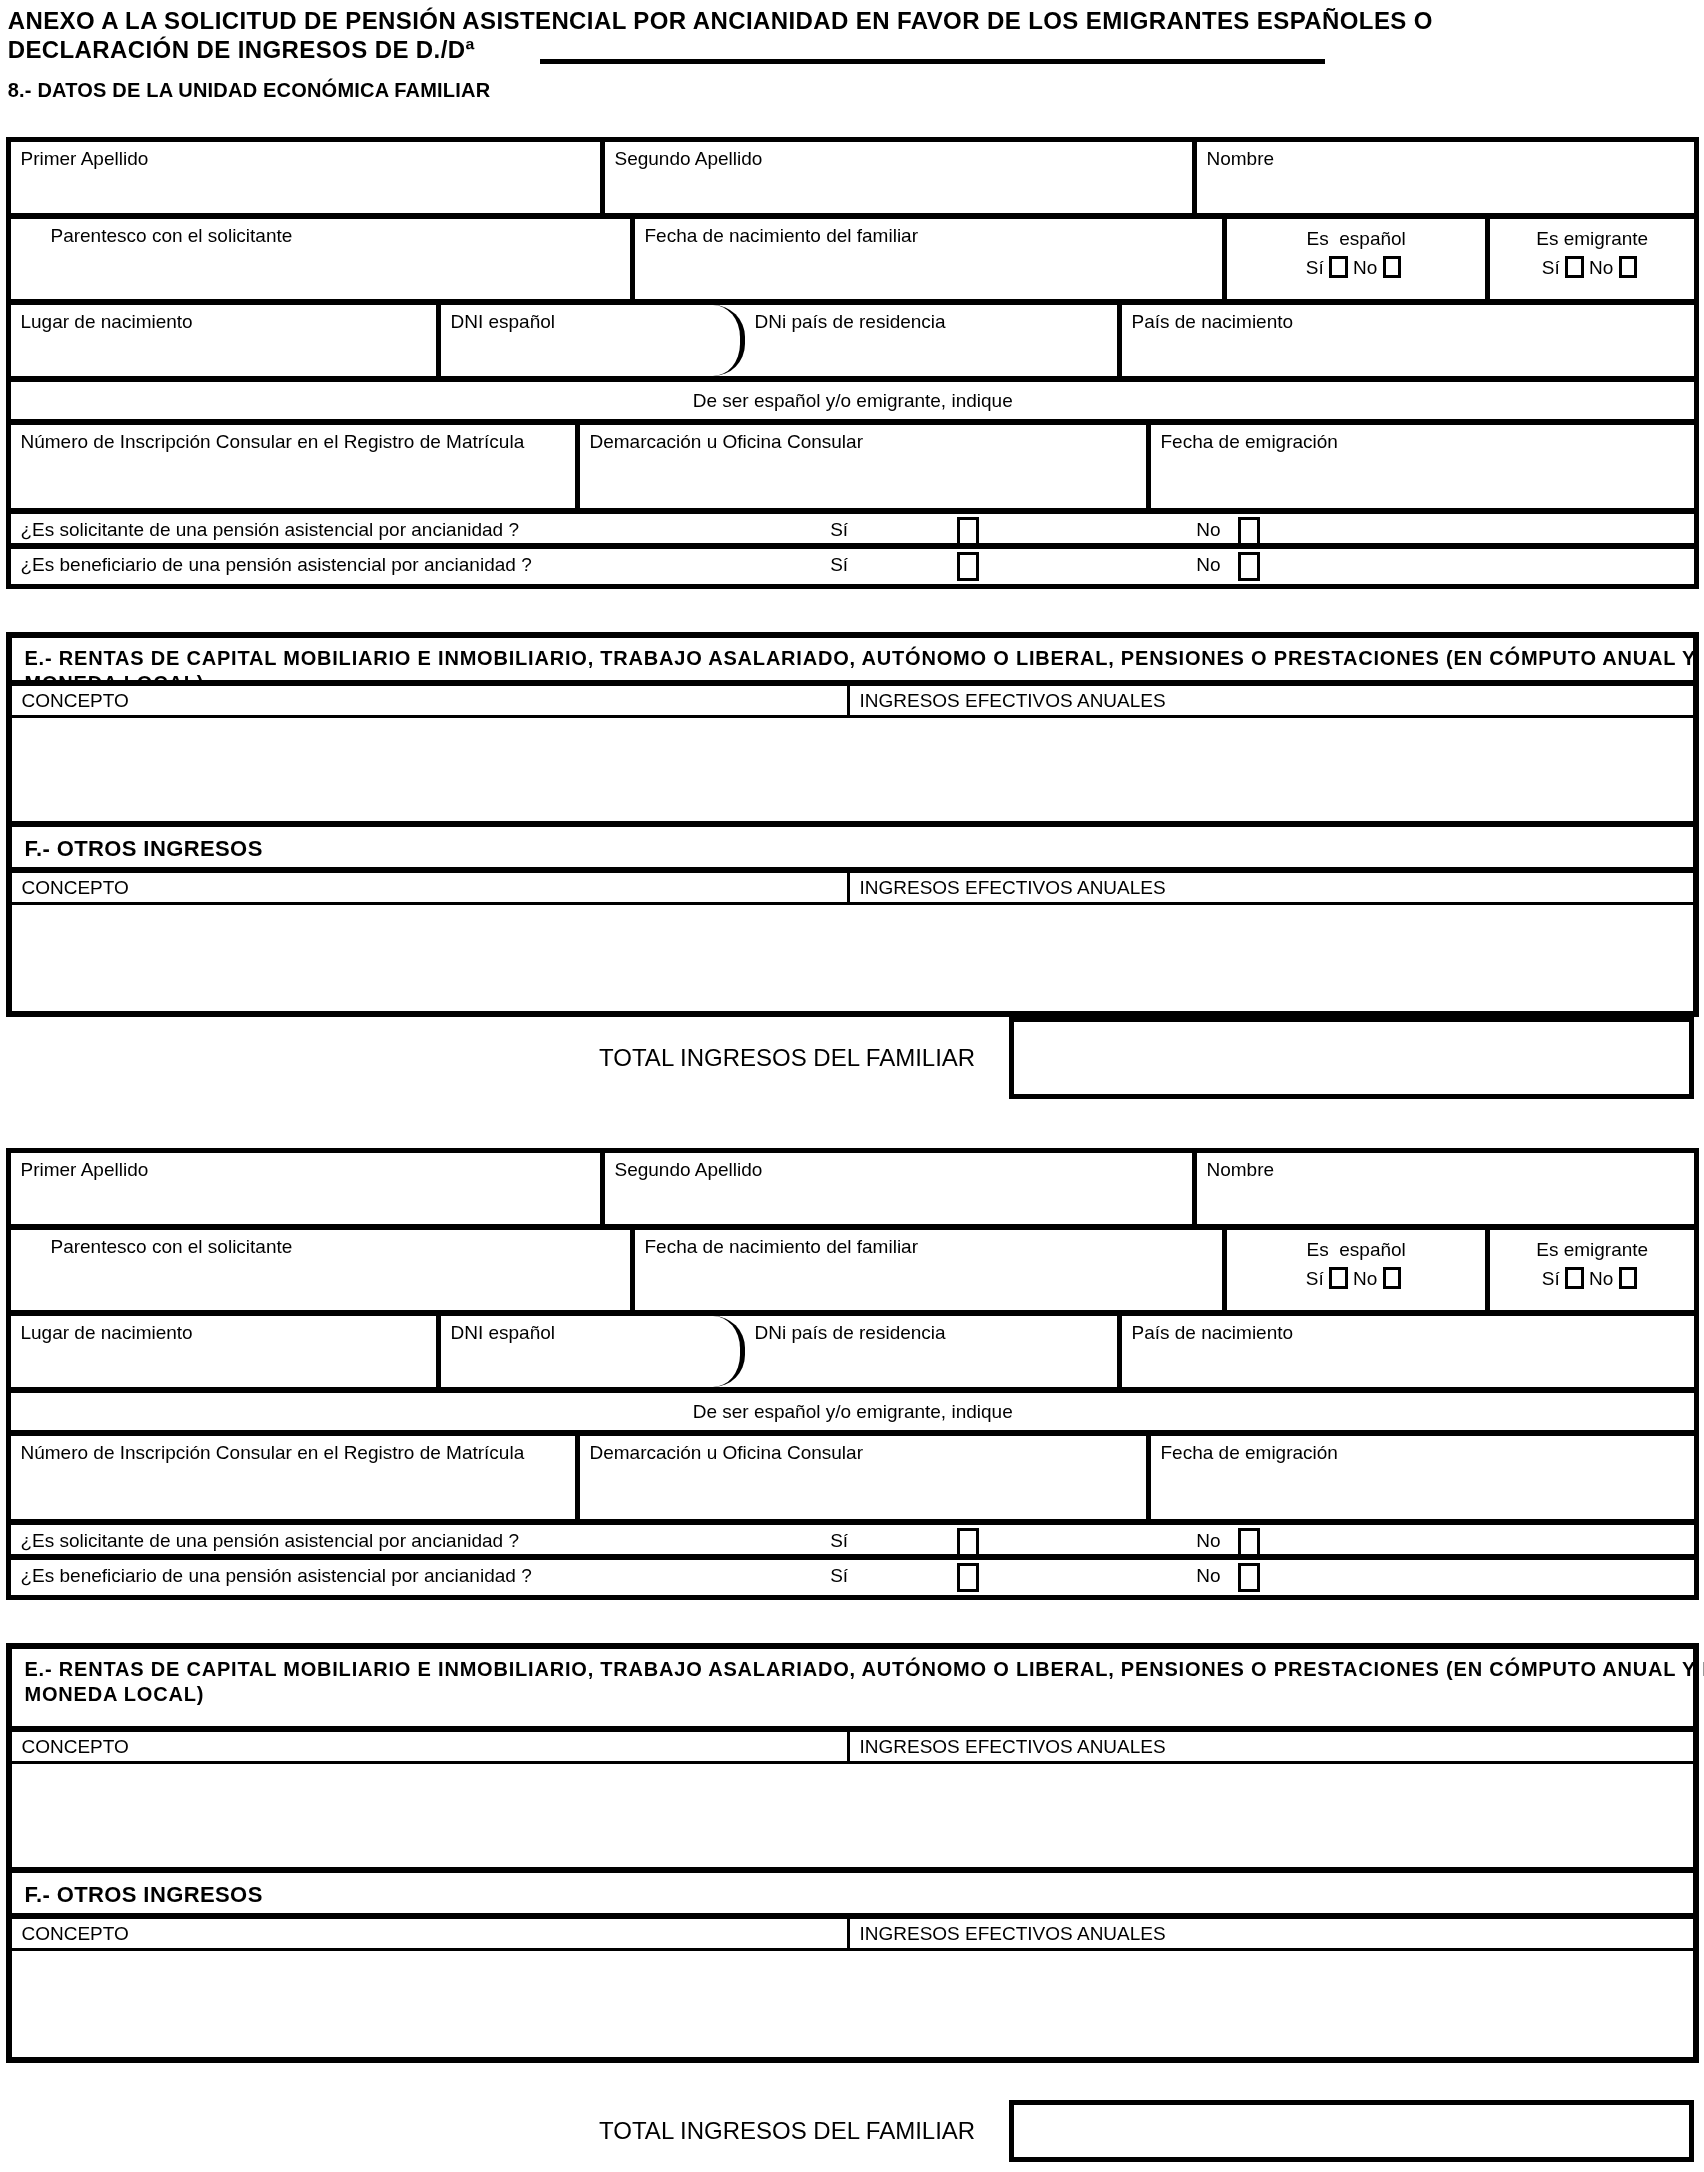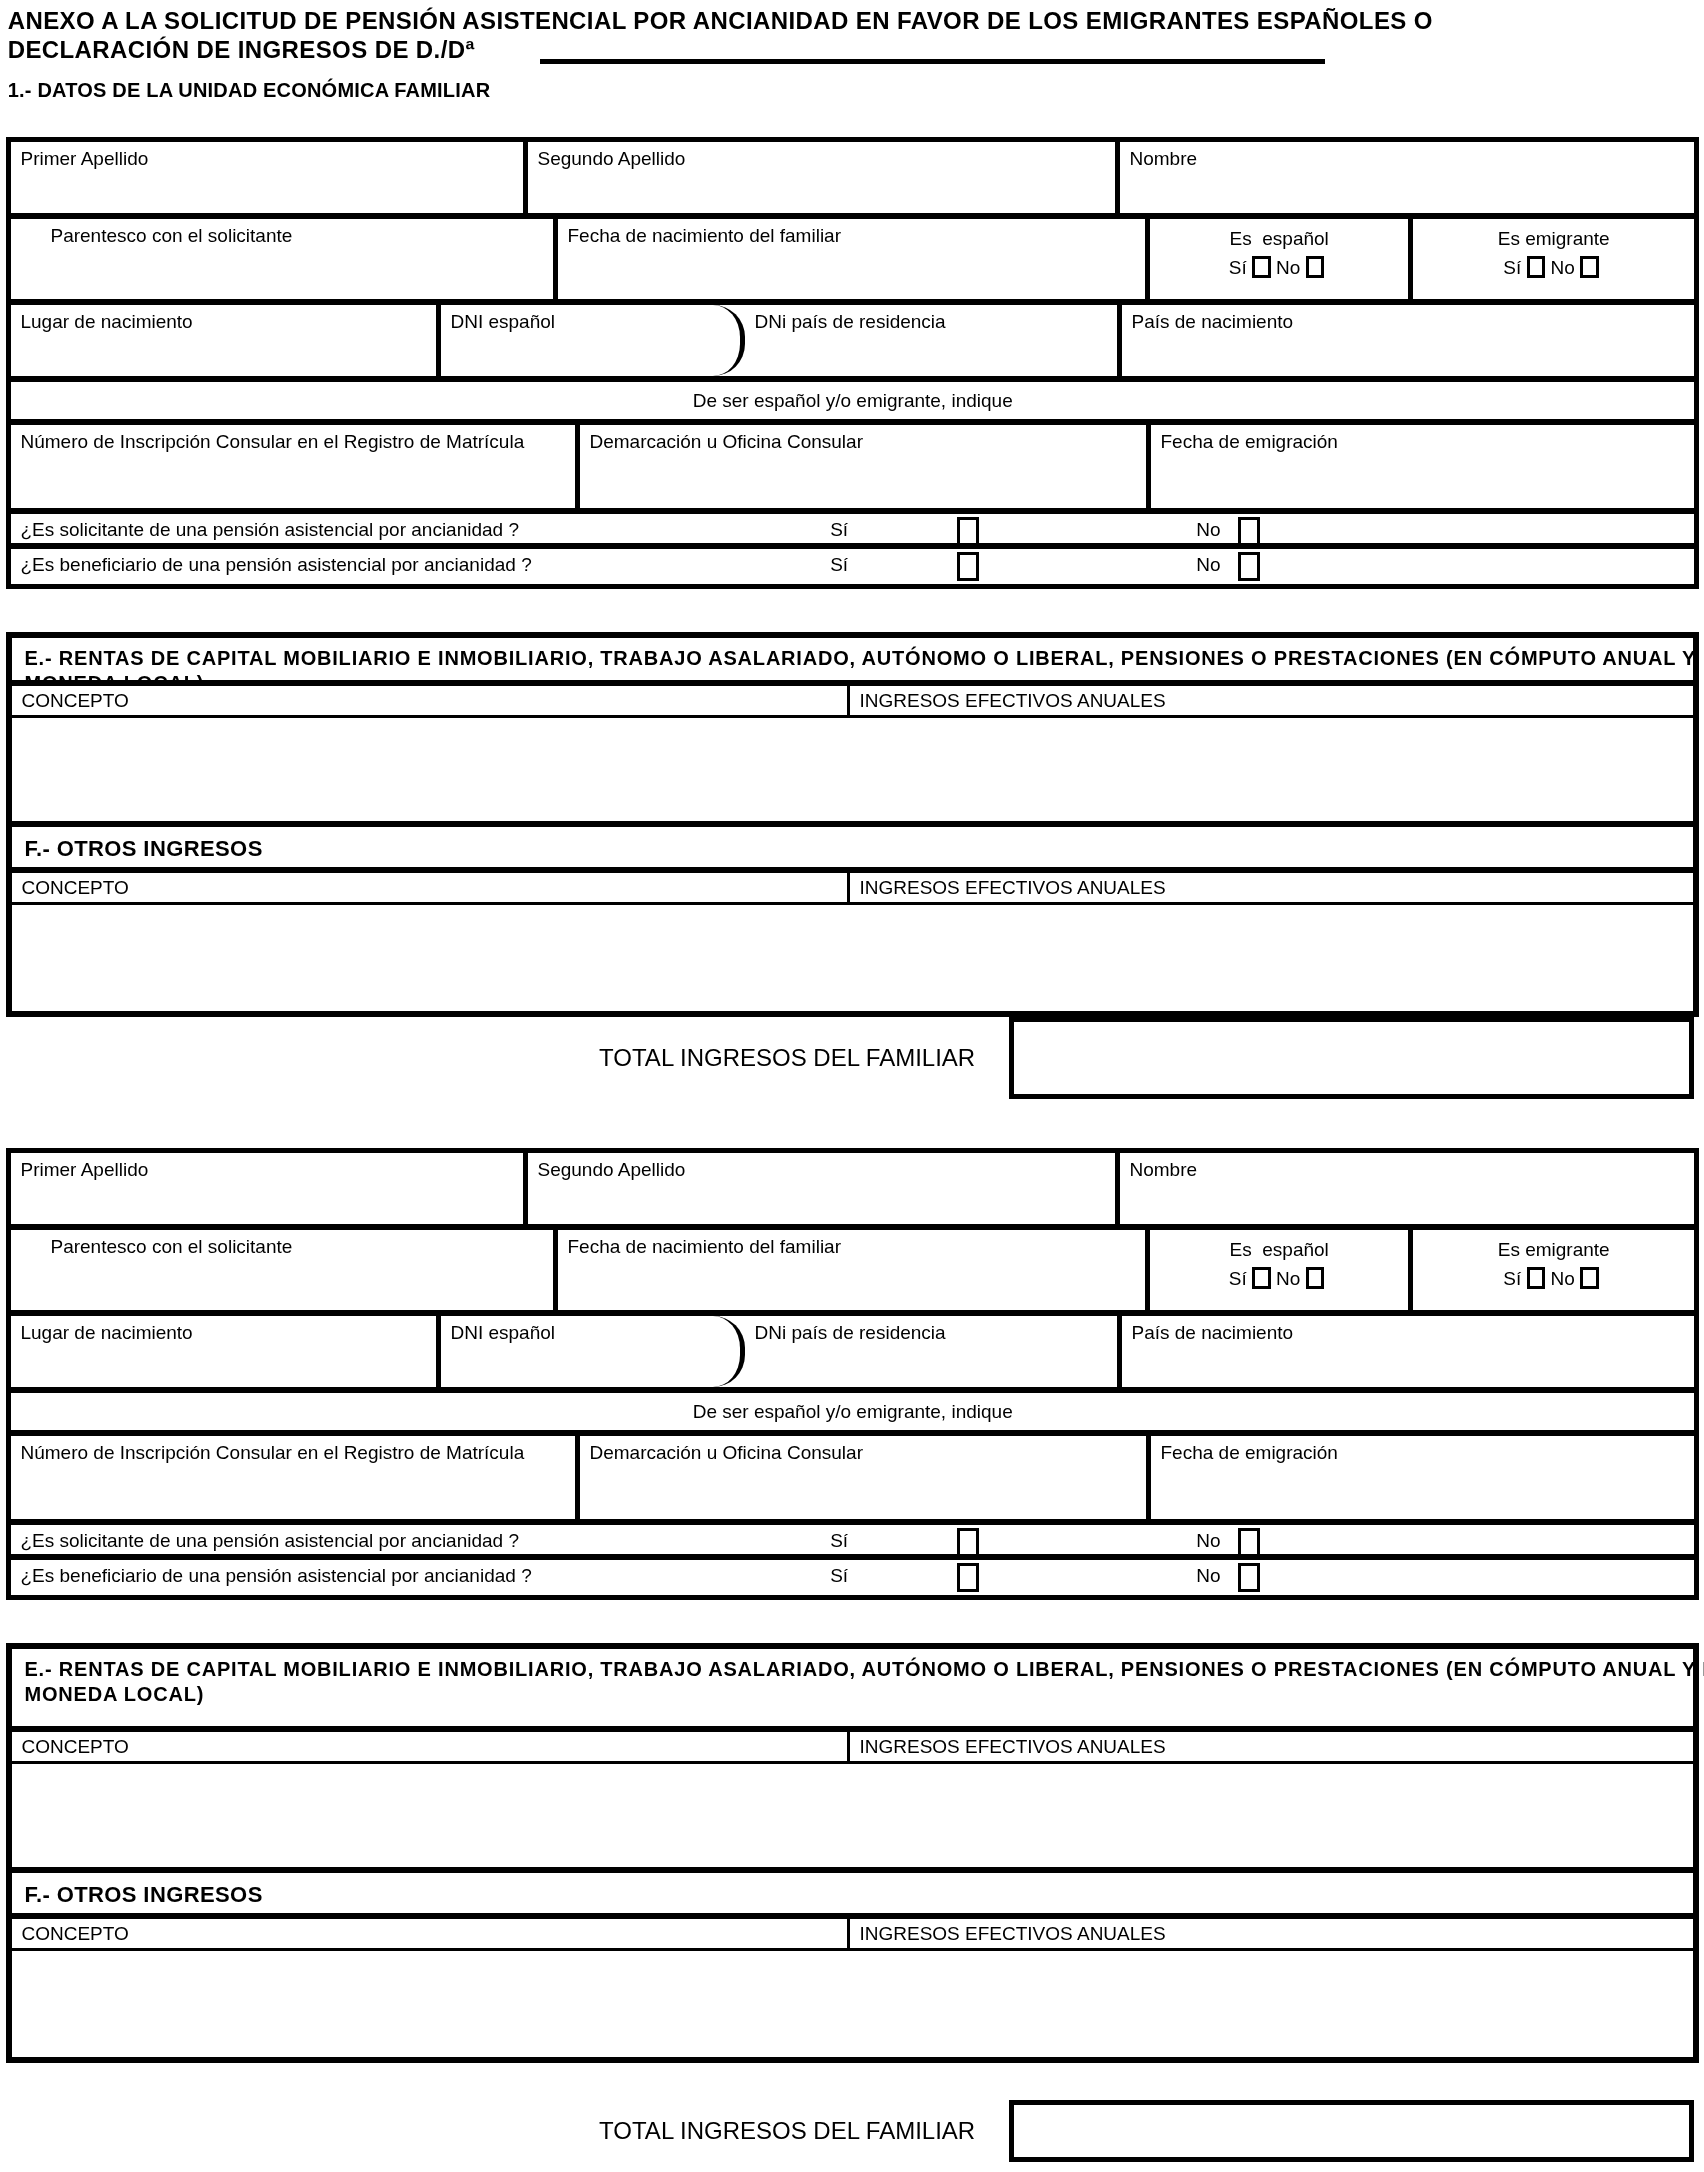--- a/index.html
+++ b/index.html
@@ -19,21 +19,21 @@
   .block2{top:1148px;}
 
   .ptable{margin-left:6.2px;width:1693px;border:5.4px solid #000;box-sizing:border-box;background:#fff;}
   .prow{display:flex;border-bottom:6.2px solid #000;box-sizing:border-box;}
   .prow:last-child{border-bottom:none;}
   .pcell{border-right:5.4px solid #000;box-sizing:border-box;padding:6.2px 9.3px;font-size:19px;}
   .pcell:last-child{border-right:none;flex:1;}
   .r1{height:77px;}
   .r2{height:86px;padding-left:30px;}
   .r3{height:77px;justify-content:center;}
-  .w1{width:517px;}  .w2{width:592px;}
+  .w1{width:594px;}  .w2{width:592px;}
   .w3a{width:430px;} .w3b{width:304px;border-radius:32px;} .w3c{width:377px;}
   .w5a{width:569px;} .w5b{width:571px;}
   .es-cell{text-align:center;padding-top:9.3px;}
   .es-label{white-space:pre;}
   .es-line2{margin-top:6.2px;}
   .cb-sm{display:inline-block;width:18.5px;height:21.6px;border:3.1px solid #000;box-sizing:border-box;
     vertical-align:-3.9px;margin:0 5.4px;background:#fff;}
   .r-note{height:43px;justify-content:center;align-items:center;font-size:19px;}
   .r-consular{height:89px;}
   .justify-cell{text-align:justify;}
@@ -71,21 +71,21 @@
 <body>
 
 <div class="page">
 
   <div class="doc-title">
     <div>ANEXO A LA SOLICITUD DE PENSIÓN ASISTENCIAL POR ANCIANIDAD EN FAVOR DE LOS EMIGRANTES ESPAÑOLES O</div>
     <div>DECLARACIÓN DE INGRESOS DE D./Dª</div>
   </div>
   <div class="title-underline"></div>
 
-  <div class="sec3-heading">1.- DATOS DE LA UNIDAD ECONÓMICA FAMILIAR</div>
+  <div class="sec3-heading">8.- DATOS DE LA UNIDAD ECONÓMICA FAMILIAR</div>
 
   <section class="person-block block1">
     <div class="ptable">
       <div class="prow r1">
         <div class="pcell w1"><span>Primer Apellido</span></div>
         <div class="pcell w2"><span>Segundo Apellido</span></div>
         <div class="pcell"><span>Nombre</span></div>
       </div>
       <div class="prow r2">
         <div class="pcell w1"><span>Parentesco con el solicitante</span></div>

